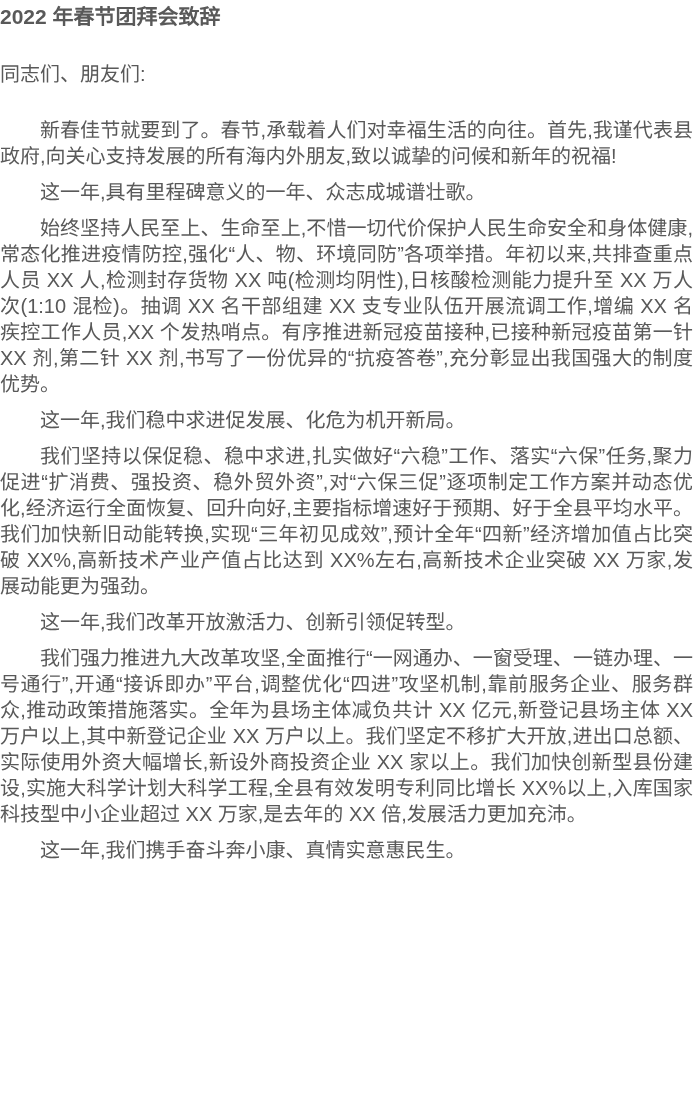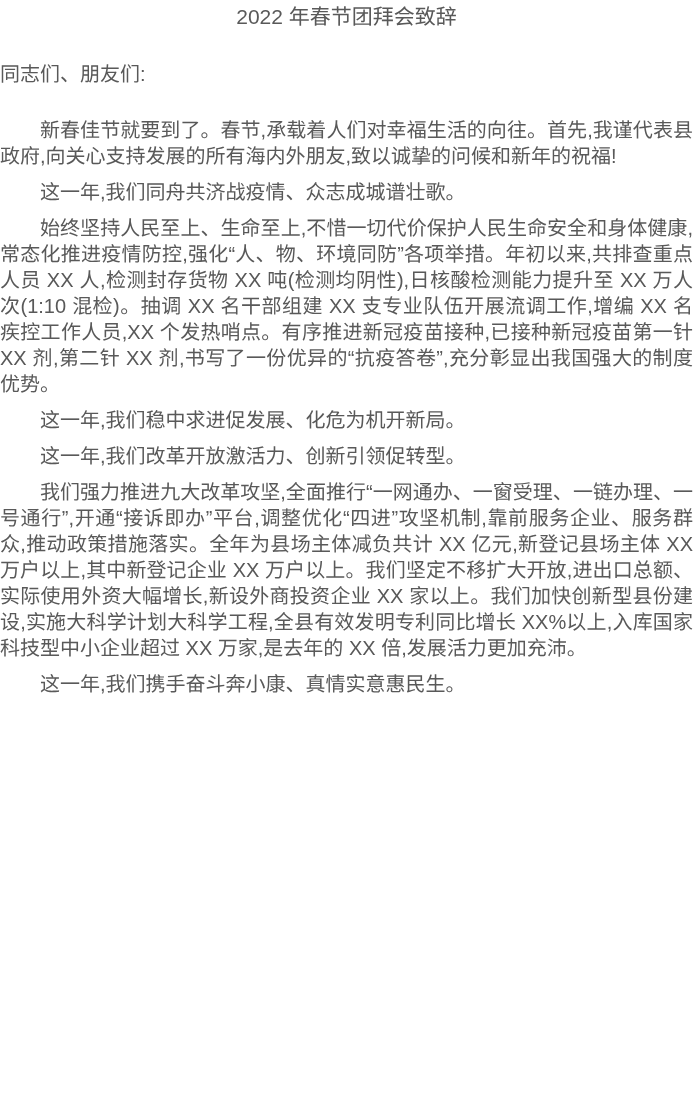--- a/index.html
+++ b/index.html
@@ -16,41 +16,42 @@
   .doc {
     width: 693px;
     color: #595959;
     font-size: 20px;
     line-height: 26px;
     text-align: justify;
     text-justify: inter-ideograph;
   }
   .doc-title {
     font-size: 21px;
-    font-weight: normal;
-    text-align: center;
+    font-weight: bold;
+    text-align: left;
     color: #595959;
     margin: 3px 0 13px 0;
     line-height: 28px;
   }
   .salutation {
     margin: 30px 0;
     text-indent: 0;
   }
   .para {
     margin: 10px 0;
     text-indent: 2em;
   }
 </style>
 </head>
 <body style="background: rgb(255, 255, 255);">
 
 <div class="doc" style="color: rgb(89, 89, 89);">
   <h1 class="doc-title">2022 年春节团拜会致辞</h1>
   <p class="salutation">同志们、朋友们:</p>
   <p class="para">新春佳节就要到了。春节,承载着人们对幸福生活的向往。首先,我谨代表县政府,向关心支持发展的所有海内外朋友,致以诚挚的问候和新年的祝福!</p>
-  <p class="para">这一年,我们同舟共济战疫情、众志成城谱壮歌。</p>
+  <p class="para">这一年,具有里程碑意义的一年、众志成城谱壮歌。</p>
   <p class="para">始终坚持人民至上、生命至上,不惜一切代价保护人民生命安全和身体健康,常态化推进疫情防控,强化“人、物、环境同防”各项举措。年初以来,共排查重点人员 XX 人,检测封存货物 XX 吨(检测均阴性),日核酸检测能力提升至 XX 万人次(1:10 混检)。抽调 XX 名干部组建 XX 支专业队伍开展流调工作,增编 XX 名疾控工作人员,XX 个发热哨点。有序推进新冠疫苗接种,已接种新冠疫苗第一针 XX 剂,第二针 XX 剂,书写了一份优异的“抗疫答卷”,充分彰显出我国强大的制度优势。</p>
   <p class="para">这一年,我们稳中求进促发展、化危为机开新局。</p>
+  <p class="para">我们坚持以保促稳、稳中求进,扎实做好“六稳”工作、落实“六保”任务,聚力促进“扩消费、强投资、稳外贸外资”,对“六保三促”逐项制定工作方案并动态优化,经济运行全面恢复、回升向好,主要指标增速好于预期、好于全县平均水平。我们加快新旧动能转换,实现“三年初见成效”,预计全年“四新”经济增加值占比突破 XX%,高新技术产业产值占比达到 XX%左右,高新技术企业突破 XX 万家,发展动能更为强劲。</p>
   <p class="para">这一年,我们改革开放激活力、创新引领促转型。</p>
   <p class="para">我们强力推进九大改革攻坚,全面推行“一网通办、一窗受理、一链办理、一号通行”,开通“接诉即办”平台,调整优化“四进”攻坚机制,靠前服务企业、服务群众,推动政策措施落实。全年为县场主体减负共计 XX 亿元,新登记县场主体 XX 万户以上,其中新登记企业 XX 万户以上。我们坚定不移扩大开放,进出口总额、实际使用外资大幅增长,新设外商投资企业 XX 家以上。我们加快创新型县份建设,实施大科学计划大科学工程,全县有效发明专利同比增长 XX%以上,入库国家科技型中小企业超过 XX 万家,是去年的 XX 倍,发展活力更加充沛。</p>
   <p class="para">这一年,我们携手奋斗奔小康、真情实意惠民生。</p>
 </div>
 
 </body></html>

